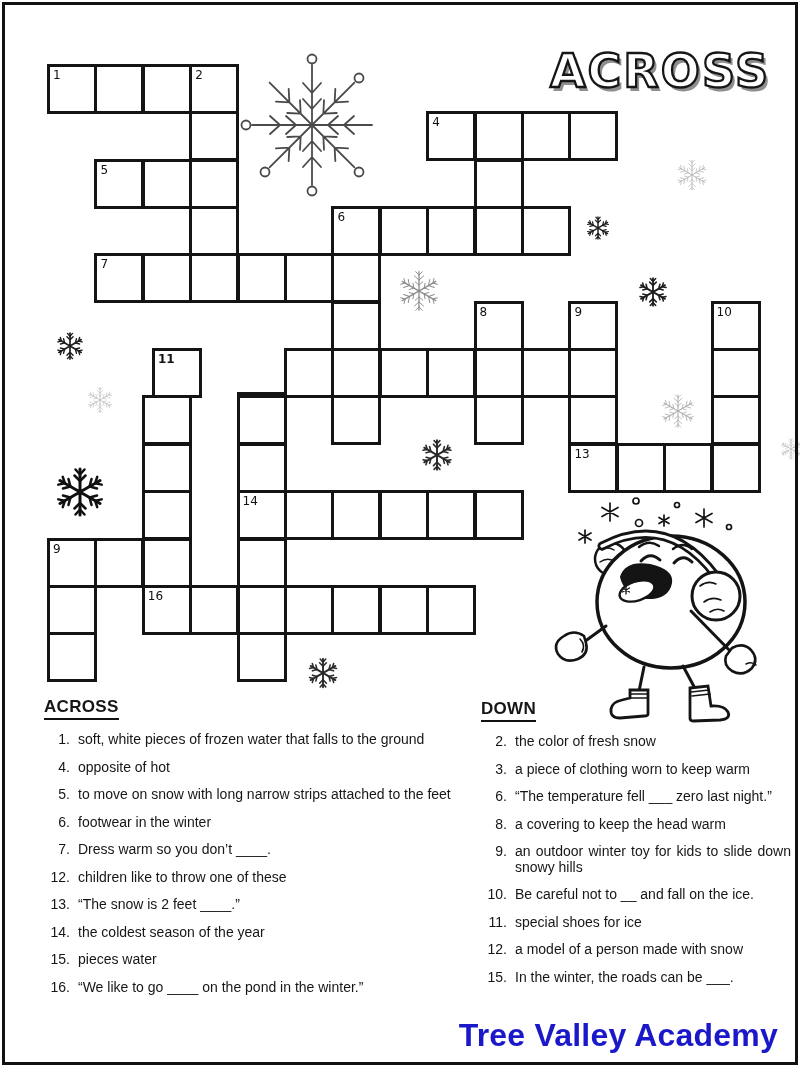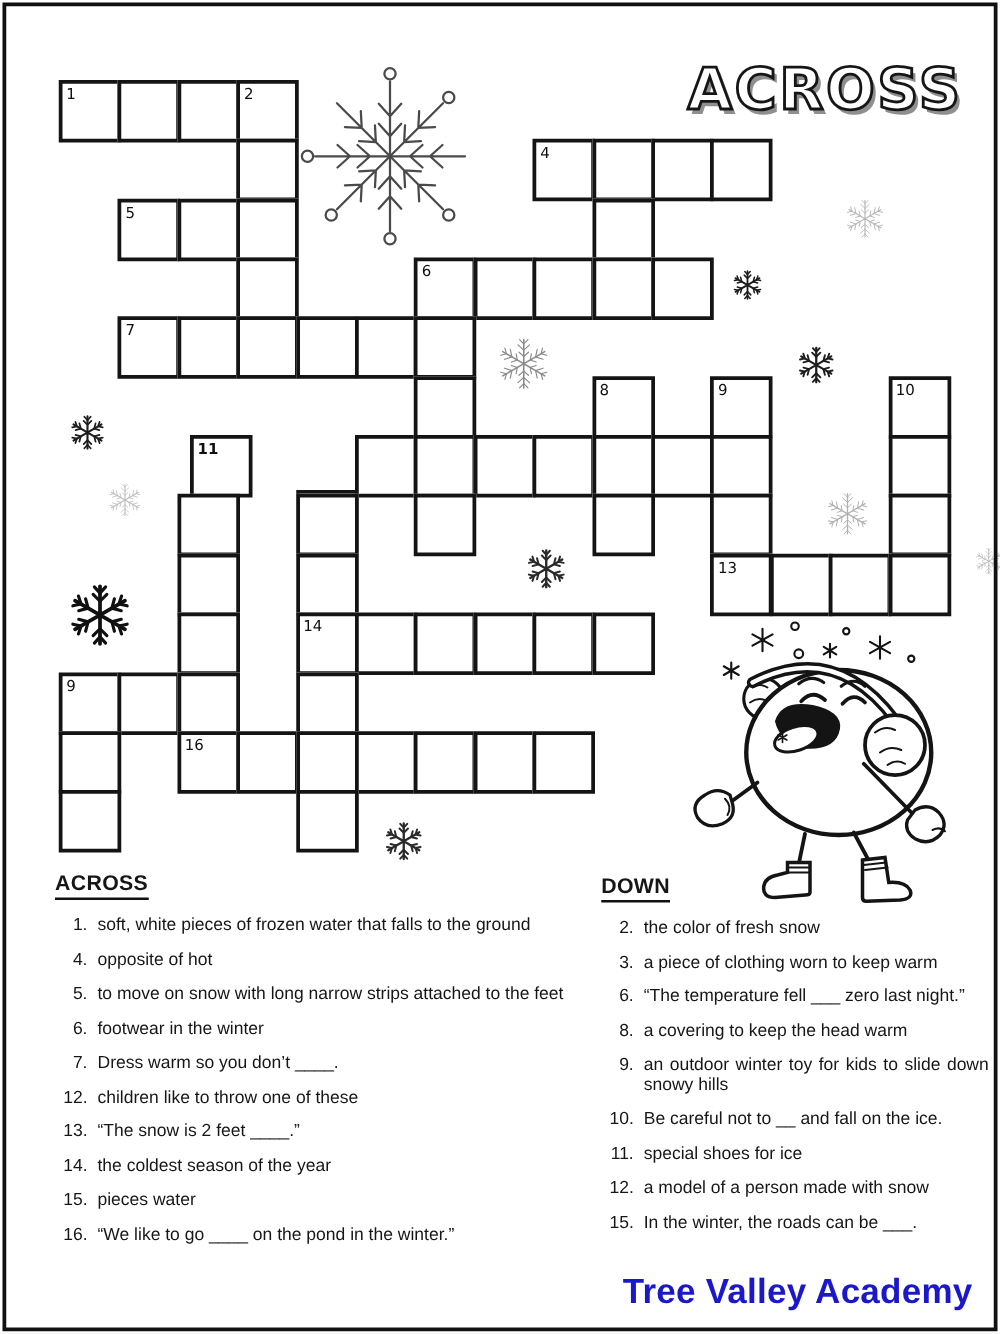--- a/index.html
+++ b/index.html
@@ -19,21 +19,21 @@
   .clues.across{left:44px;top:697px;width:414px;}
   .clues.down{left:481px;top:699px;width:310px;}
   .clues h2{margin:0 0 12px 0;font-size:17px;letter-spacing:.3px;}
   .clues h2 span{display:inline-block;border-bottom:2.5px solid #111;padding-bottom:1px;}
   .clue{display:flex;margin-bottom:12px;font-size:14px;line-height:15.5px;}
   .cnum{flex:none;width:26px;text-align:right;margin-right:8px;}
   .ctext{flex:1;text-align:justify;}
   .clues.across .ctext{max-width:380px;}
   .clues.down .ctext{max-width:284px;}
   .footer{position:absolute;right:22px;top:1017px;z-index:2;
-          font-size:28px;font-weight:bold;letter-spacing:.2px;}
+          font-size:32px;font-weight:bold;letter-spacing:.2px;}
 </style>
 </head>
 <body>
 
 <div class="page">
   <div class="frame"></div>
 
   <h1 class="title">ACROSS</h1>
 
   <div id="grid" class="grid">

